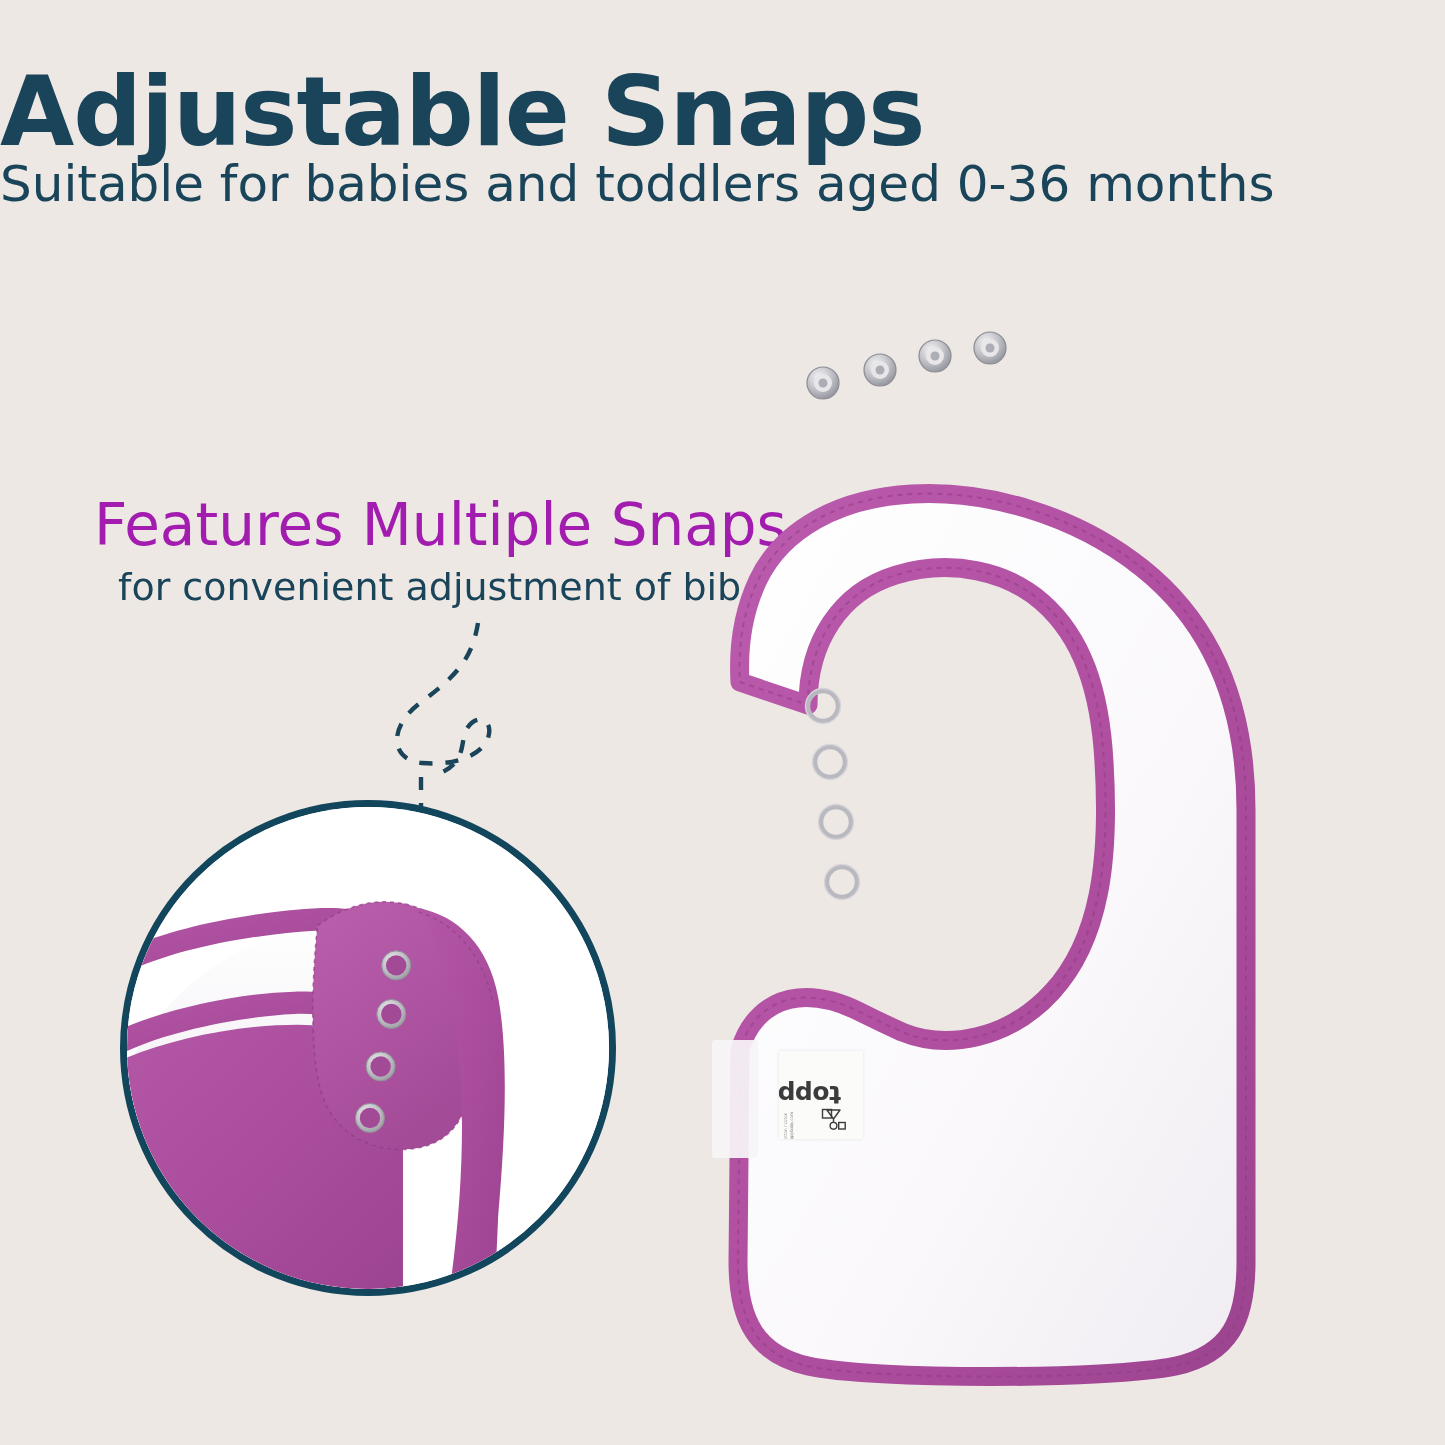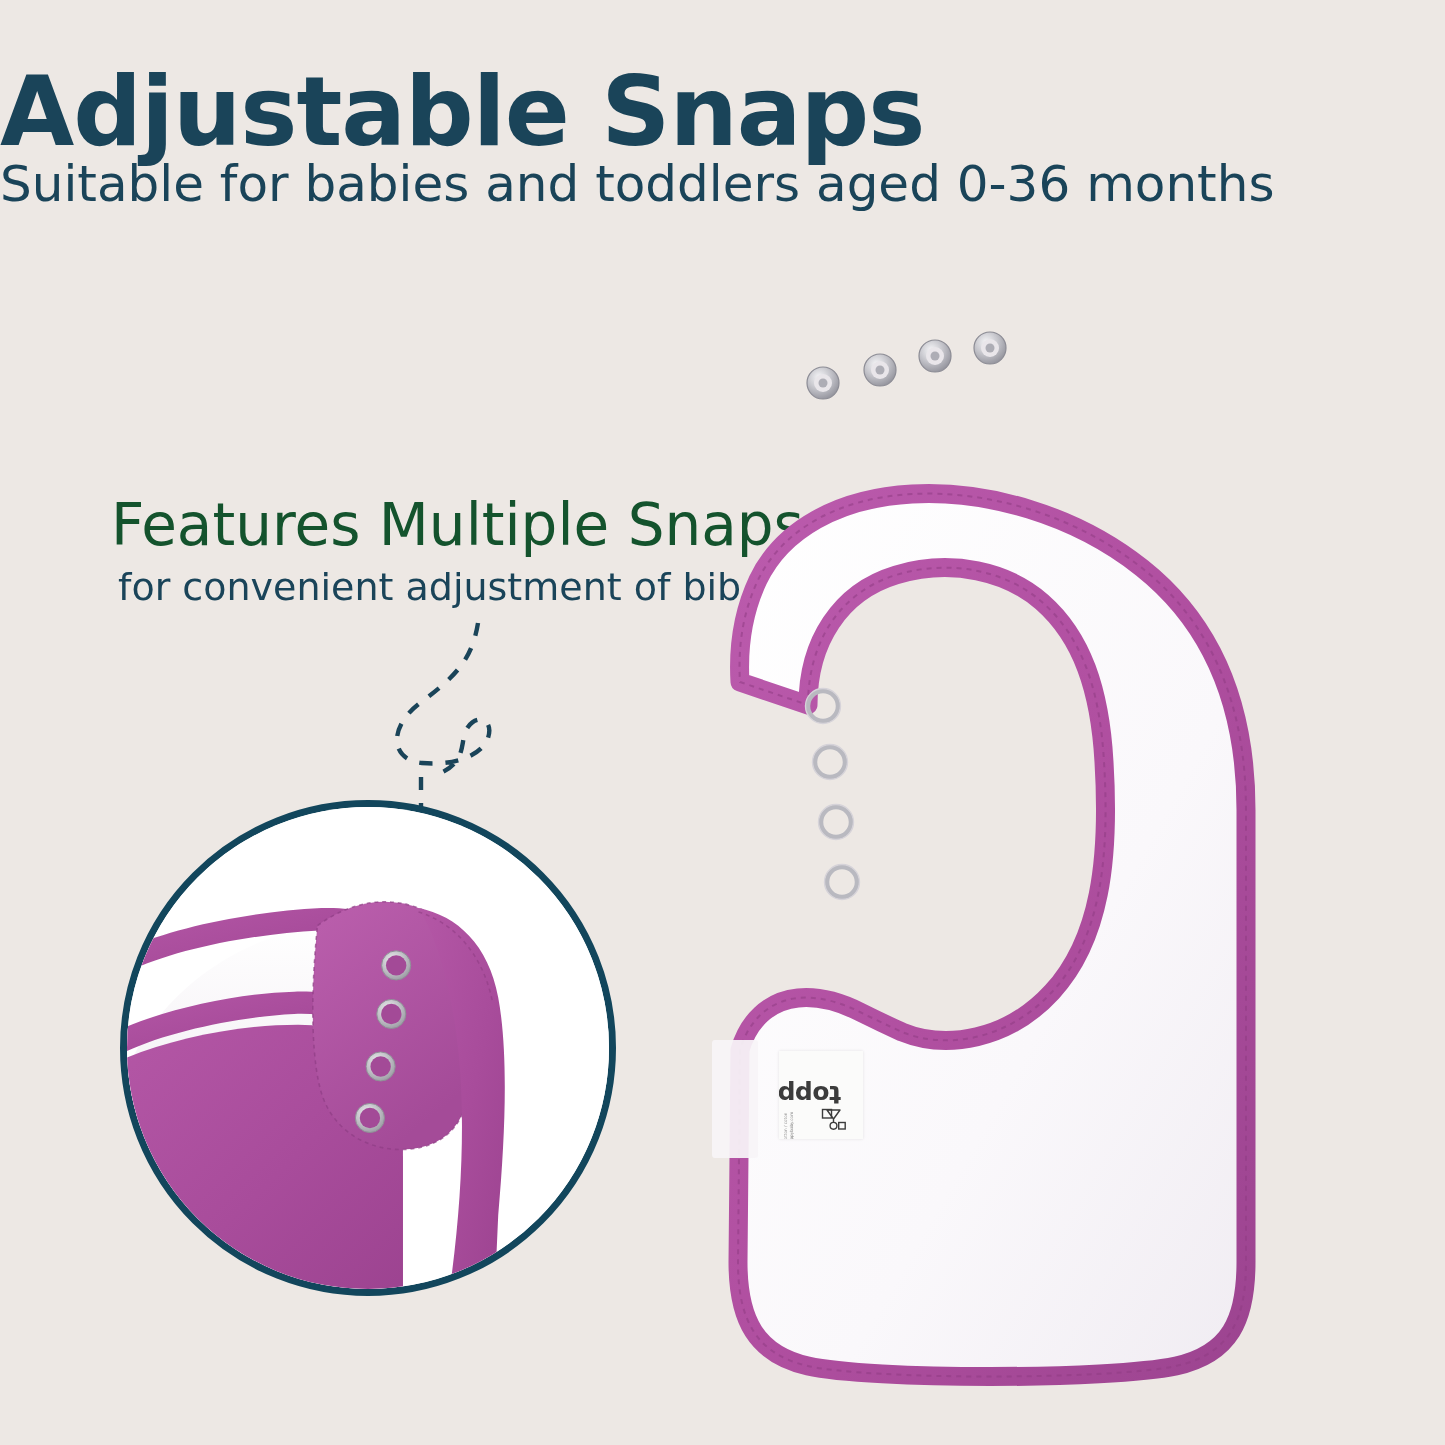--- a/index.html
+++ b/index.html
@@ -38,27 +38,27 @@
     text-align: left;
     font-size: 50px;
     font-weight: 400;
     color: #1a4459;
     line-height: 1.05;
     font-family: "DejaVu Sans", sans-serif;
   }
 
   #feature-heading {
     position: absolute;
-    left: 111px;
+    left: 94px;
     top: 495px;
     width: 800px;
     text-align: left;
     font-size: 58px;
     font-weight: 400;
-    color: #14532d;
+    color: #a21caf;
     line-height: 1.05;
     font-family: "DejaVu Sans", sans-serif;
   }
   #feature-sub {
     position: absolute;
     left: 118px;
     top: 568px;
     width: 820px;
     text-align: left;
     font-size: 38px;

